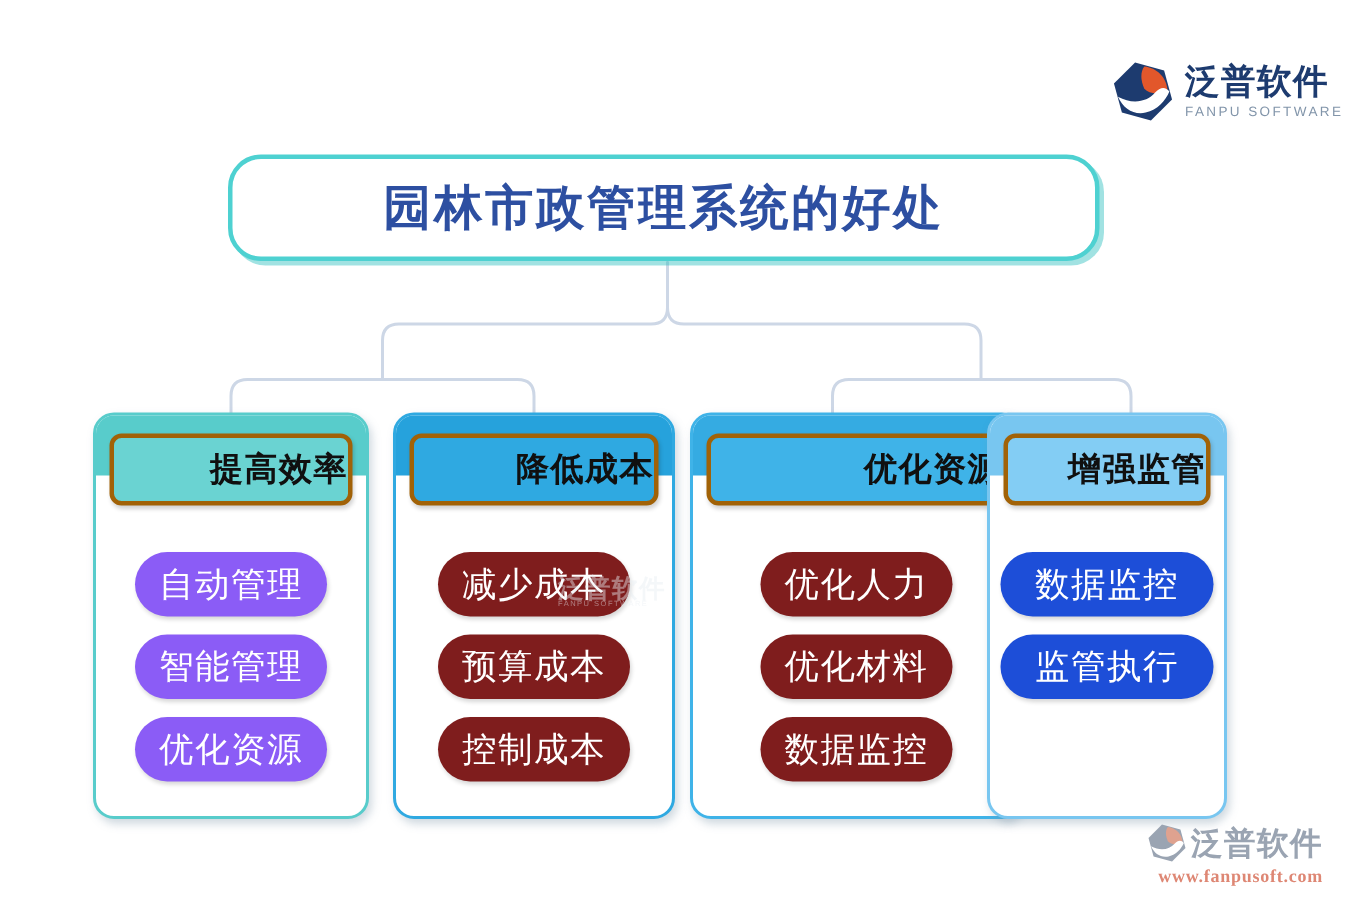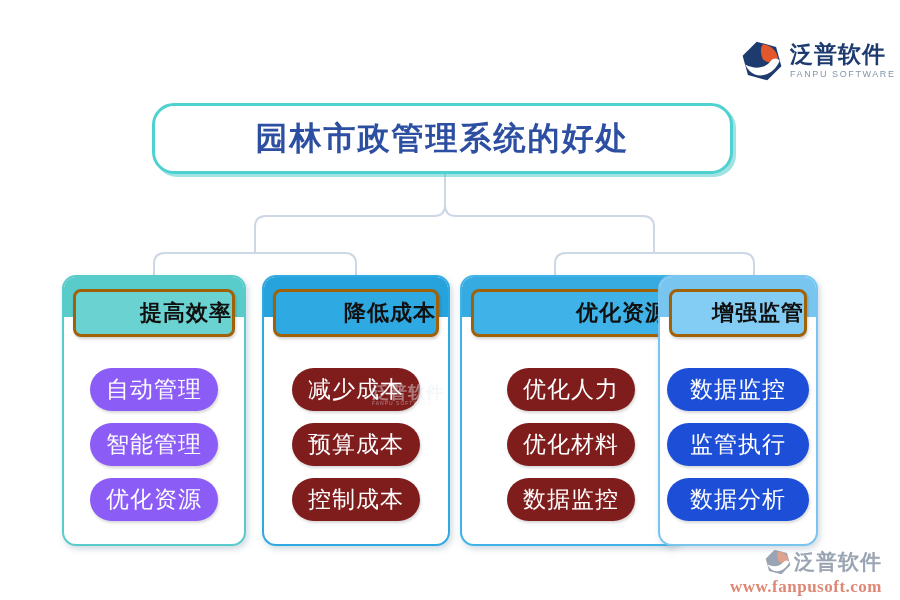--- a/index.html
+++ b/index.html
@@ -52,21 +52,21 @@
   .center-mark{position:absolute;left:372px;top:384px;z-index:3;opacity:0.45;color:#e8eef3;
                pointer-events:none;line-height:1;}
   .center-mark .cm-brand{font-size:17px;font-weight:bold;letter-spacing:1px;}
   .center-mark .cm-sub{font-size:5px;letter-spacing:1px;font-family:"Liberation Sans",sans-serif;}
 
   
   .footer-mark{position:absolute;right:18px;top:548px;width:200px;text-align:right;z-index:2;}
   .footer-row{display:flex;align-items:center;justify-content:flex-end;}
   .footer-row svg{width:28px;height:28px;margin-right:2px;}
   .footer-brand{font-size:21px;font-weight:bold;color:#9aa4b2;letter-spacing:1px;white-space:nowrap;}
-  .footer-url{font-size:17px;font-weight:bold;color:#de8774;letter-spacing:0.5px;margin-top:1px;
+  .footer-url{font-size:12px;font-weight:bold;color:#de8774;letter-spacing:0.5px;margin-top:1px;
               font-family:"Liberation Serif",serif;white-space:nowrap;}
 </style>
 </head>
 <body>
 
 <div class="canvas">
 
   <div class="top-logo">
     <svg viewBox="0 0 100 100" aria-hidden="true">
       <path d="M38,6 L82,18 L94,62 L62,94 L18,82 L6,38 Z" fill="#1d3b6f"></path>
@@ -122,21 +122,20 @@
     <div class="pill p3">数据监控</div>
   </div>
 
   <div class="column c4">
     <div class="band"></div>
     <div class="col-header">
       <span class="hdr-label">增强监管</span>
     </div>
     <div class="pill p1">数据监控</div>
     <div class="pill p2">监管执行</div>
-    <div class="pill p3">数据分析</div>
   </div>
 
   <div class="center-mark">
     <div class="cm-brand">泛普软件</div>
     <div class="cm-sub">FANPU SOFTWARE</div>
   </div>
 
   <div class="footer-mark">
     <div class="footer-row">
       <svg viewBox="0 0 100 100" aria-hidden="true">

